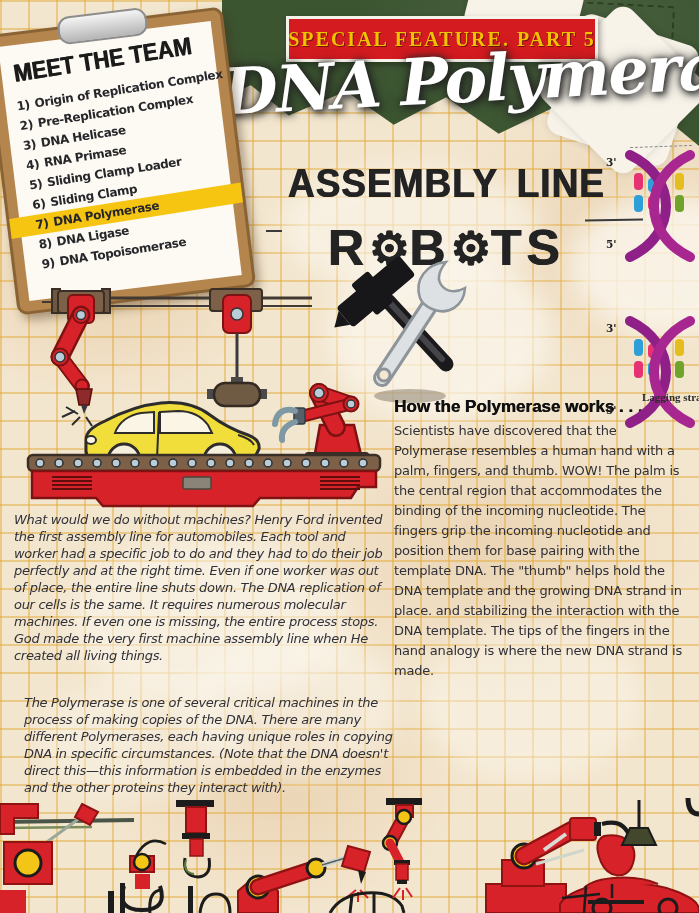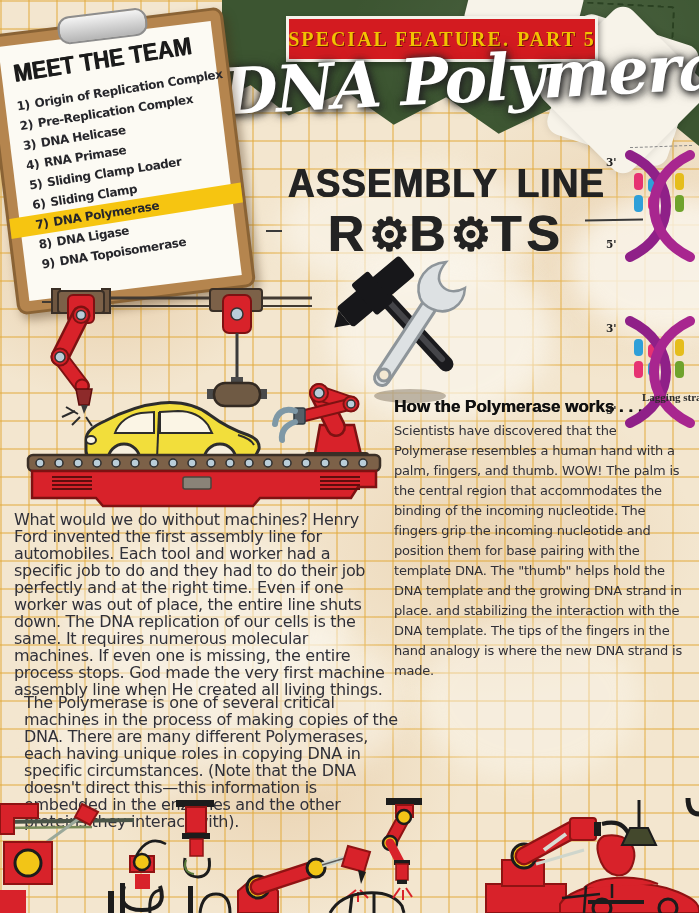--- a/index.html
+++ b/index.html
@@ -48,39 +48,39 @@
   }
   
   .script-title{
     left:222px;top:42px;width:480px;font-family:"DejaVu Serif", serif;font-style:italic;font-weight:bold;
     font-size:64px;color:#ffffff;transform:rotate(-3deg);white-space:nowrap;letter-spacing:-2px;
     text-shadow:0 0 6px rgba(35,35,35,.9),0 0 14px rgba(35,35,35,.6),3px 4px 7px rgba(35,35,35,.7);
   }
   
   .headline{left:278px;top:163px;width:336px;text-align:center;color:#232323;font-family:"Liberation Sans", sans-serif;font-weight:bold;}
   .hl1{font-size:37px;letter-spacing:1px;word-spacing:8px;transform:scaleY(1.12);text-shadow:1px 0 0 #232323;white-space:nowrap;}
-  .hl2{font-size:50px;letter-spacing:5px;margin-top:0px;text-shadow:1px 0 0 #232323;white-space:nowrap;}
+  .hl2{font-size:50px;letter-spacing:5px;margin-top:14px;text-shadow:1px 0 0 #232323;white-space:nowrap;}
   .gear{font-size:45px;letter-spacing:0;position:relative;top:-1px;}
   .hl-line-r{left:585px;top:219px;width:58px;height:2px;background:#3a3a3a;transform:rotate(-1deg);}
   .hl-line-l{left:266px;top:230px;width:16px;height:2px;background:#3a3a3a;}
   
   .clipboard{left:0px;top:20px;width:240px;height:282px;transform:rotate(-7deg);}
   .cb-board{position:absolute;inset:0;background:#b5854e;border:3px solid #8a6335;border-radius:10px;overflow:hidden;box-shadow:4px 6px 10px rgba(70,45,20,.4);}
   .cb-paper{position:absolute;inset:10px;background:#fcfaf3;}
   .cb-clip{position:absolute;top:-9px;left:74px;width:86px;height:24px;background:linear-gradient(#f4f4f4,#b5b5b5);border:2px solid #8d8d8d;border-radius:12px;z-index:3;}
   .cb-title{
     margin:16px 6px 2px 12px;font-family:"Liberation Sans", sans-serif;font-weight:bold;font-size:22px;color:#1b1b1b;
     transform:rotate(-2deg) scaleY(1.12);transform-origin:left;text-shadow:0.8px 0 0 #1b1b1b;white-space:nowrap;
   }
   .cb-list{margin-top:6px;transform:rotate(-2deg);font-weight:bold;font-size:12px;letter-spacing:-0.4px;color:#26262b;}
   .cb-row{padding:1.5px 0 1.5px 14px;white-space:nowrap;line-height:17px;}
   .cb-row.hl{background:#f6c511;margin:0 -22px;padding-left:36px;}
   .cb-num{margin-right:5px;}
   
-  .para{color:#303038;font-size:16px;line-height:17px;letter-spacing:-0.3px;}
+  .para{color:#303038;font-size:13px;line-height:17px;letter-spacing:-0.3px;font-style:italic;}
   .para1{left:14px;top:511px;width:374px;}
   .para2{left:24px;top:694px;width:374px;}
   .rightcol{left:394px;top:397px;width:290px;}
   .right-head{font-family:"Liberation Sans", sans-serif;font-weight:bold;font-size:17px;color:#101010;margin:0 0 4px 0;text-shadow:.5px 0 0 #101010;}
   .right-body{color:#303038;font-size:13px;line-height:20px;letter-spacing:-0.2px;margin:0;}
   
   .dna{width:84px;height:112px;}
   .dna-a{left:618px;top:150px;}
   .dna-b{left:618px;top:316px;}
   .dna-label{position:absolute;font-size:10.5px;font-weight:bold;font-family:"DejaVu Serif", serif;color:#222;}

